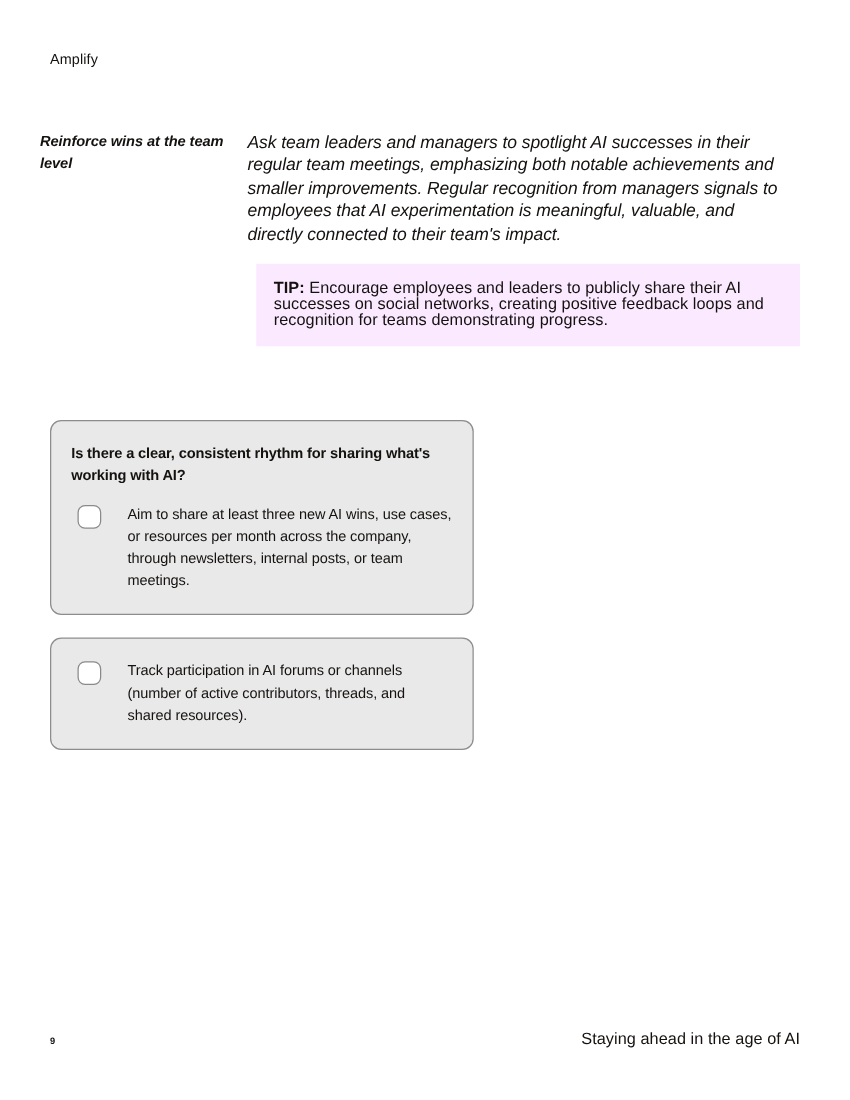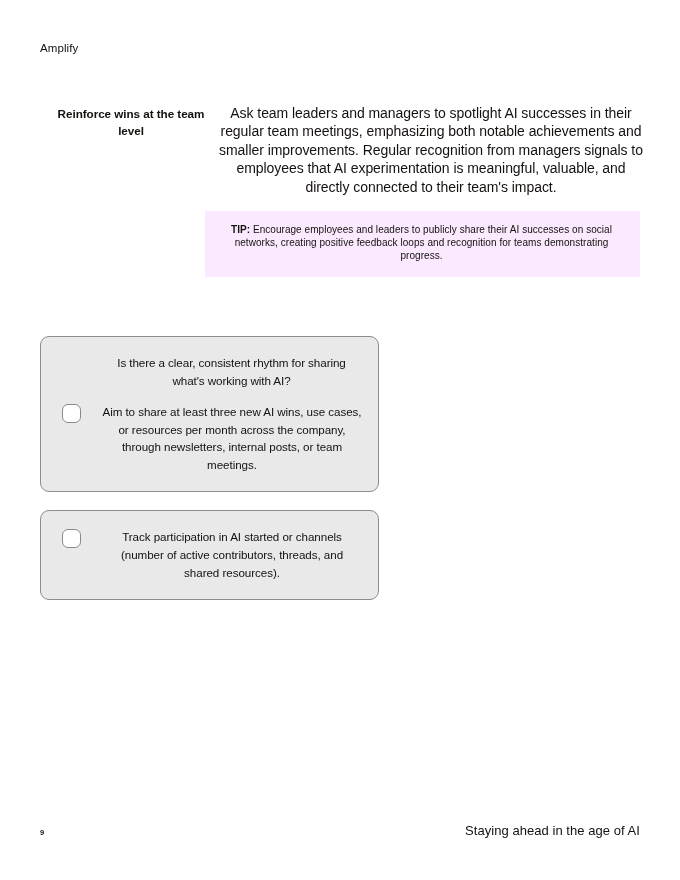--- a/index.html
+++ b/index.html
@@ -1,15 +1,15 @@
 <!DOCTYPE html>
 <html><head>
 <meta charset="utf-8">
 <style>
-  * { box-sizing: border-box; margin: 0; padding: 0; text-align: center; }
+  * { box-sizing: border-box; margin: 0; padding: 0; }
 
   html, body {
     width: 680px;
     height: 880px;
   }
 
   body {
     background: #ffffff;
     font-family: "Liberation Sans", sans-serif;
     color: #14110f;
@@ -31,25 +31,26 @@
     top: 40px;
     font-size: 11.5px;
     line-height: 16px;
     color: #14110f;
     letter-spacing: 0.1px;
   }
 
   
   .row {
     position: absolute;
-    left: 48px;
+    left: 32px;
     top: 104px;
     width: 600px;
     display: flex;
     align-items: flex-start;
+    font-style: italic;
   }
 
   .row-label {
     width: 166px;
     flex: 0 0 166px;
     font-size: 11.7px;
     line-height: 17px;
     font-weight: bold;
     letter-spacing: -0.05px;
     color: #14110f;
@@ -69,21 +70,21 @@
     position: absolute;
     left: 205px;
     top: 211px;
     width: 435px;
     height: 66px;
     background: #fbeaff;
     padding: 12px 16px 12px 14px;
   }
 
   .tip-text {
-    font-size: 10px;
+    font-size: 13px;
     line-height: 13.2px;
     color: #14110f;
     letter-spacing: 0.05px;
   }
 
   .tip-text b {
     font-weight: bold;
   }
 
   
@@ -112,26 +113,25 @@
   .card {
     background: #e9e9e9;
     border: 1px solid #8d8d8d;
     border-radius: 9px;
     padding: 17px 16px 18px 16px;
   }
 
   .card-question {
     font-size: 11.7px;
     line-height: 17.5px;
-    font-weight: normal;
+    font-weight: bold;
     letter-spacing: -0.1px;
     color: #14110f;
     margin-bottom: 14px;
     padding-right: 4px;
-    margin-left: 48px;
   }
 
   .card-action {
     display: flex;
     align-items: flex-start;
     gap: 21px;
     padding-left: 5px;
   }
 
   .checkbox {
@@ -201,21 +201,21 @@
       <div class="card-action">
         <div class="checkbox"></div>
         <div class="card-action-text">Aim to share at least three new AI wins, use cases, or resources per month across the company, through newsletters, internal posts, or team meetings.</div>
       </div>
     </div>
 
 
     <div class="card">
       <div class="card-action">
         <div class="checkbox"></div>
-        <div class="card-action-text">Track participation in AI started or channels (number of active contributors, threads, and shared resources).</div>
+        <div class="card-action-text">Track participation in AI forums or channels (number of active contributors, threads, and shared resources).</div>
       </div>
     </div>
 
   </div>
 
   <div class="footer">
     <div class="footer-page-number">9</div>
     <div class="footer-title">Staying ahead in the age of AI</div>
   </div>
 

